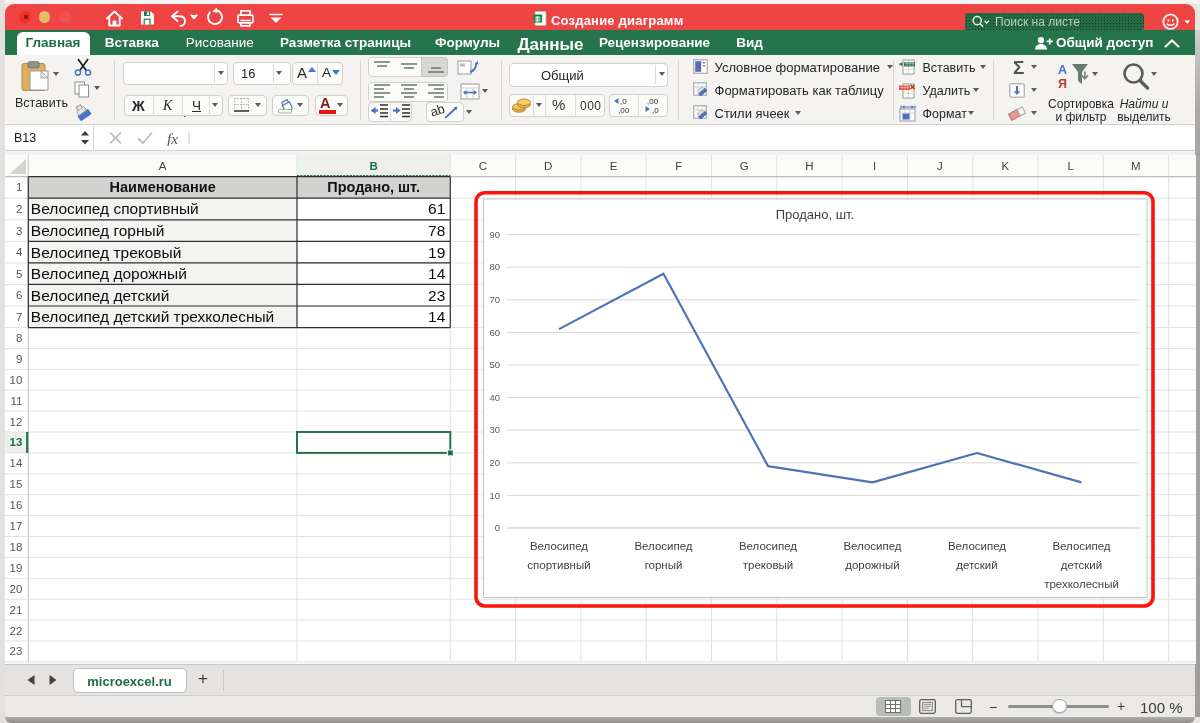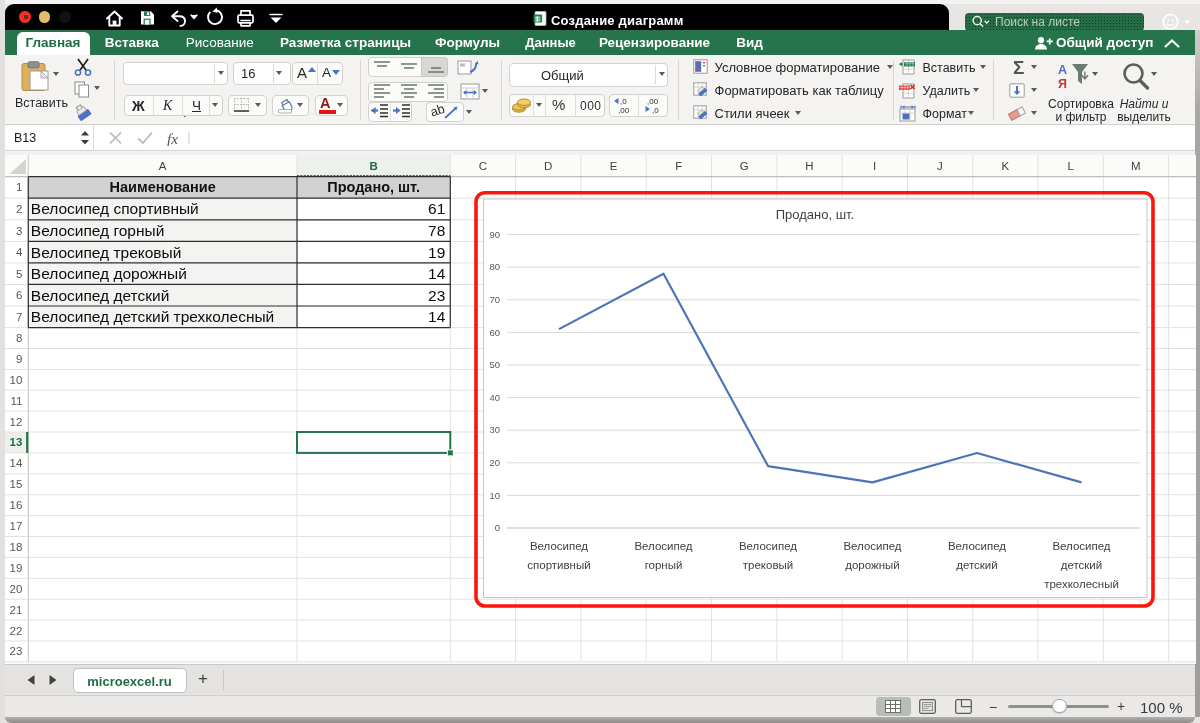--- a/index.html
+++ b/index.html
@@ -3,21 +3,21 @@
 <style>
   * { margin:0; padding:0; box-sizing:border-box; }
   html,body { width:1200px; height:723px; overflow:hidden; }
   body { font-family:"Liberation Sans", sans-serif; background:#e7e6e4; position:relative; }
   .abs { position:absolute; }
 </style></head>
 <body>
 <div class="abs" style="left:0px;top:0px;width:1200px;height:4px;background:#f4f3f1;"></div>
 <div class="abs" style="left:0px;top:0px;width:5px;height:723px;background:#e2e1df;"></div>
 <div class="abs" style="left:1195px;top:30px;width:5px;height:687px;background:linear-gradient(180deg,#cfcecc 0%,#a8a7a5 12%,#9e9d9b 100%);"></div>
-<div class="abs" style="left:5px;top:4px;width:944px;height:26px;background:#000000;border-radius:9px 9px 0 0;">
+<div class="abs" style="left:5px;top:4px;width:1190px;height:26px;background:#ef4444;border-radius:9px 9px 0 0;">
     <div class="abs" style="left:14px;top:7px;width:11.5px;height:11.5px;border-radius:50%;background:#f52e23;"></div>
     <div class="abs" style="left:19px;top:11px;width:4px;height:4px;background:#71271f;border-radius:1px;"></div>
     <div class="abs" style="left:33.5px;top:7px;width:11.5px;height:11.5px;border-radius:50%;background:#e4bd68;"></div>
     <div class="abs" style="left:54px;top:7px;width:11.5px;height:11.5px;border-radius:50%;background:rgba(255,255,255,0.07);"></div>
     <svg class="abs" style="left:96px;top:3px;" width="200" height="22" viewBox="0 0 200 22" fill="none" stroke="#ffffff" stroke-width="1.9" stroke-linecap="round" stroke-linejoin="round">
 <path d="M6 11.5 L13.5 4.5 L21 11.5" fill="none"></path>
       <path d="M8.3 10.5 V18.5 H18.7 V10.5" fill="none"></path>
       <rect x="11.6" y="13.6" width="3.8" height="4.9" fill="#fff" stroke="none"></rect>
 <g transform="translate(37,0)">
         <path d="M3 4.3 h9.8 l3.2 3.2 v10 h-13 z" fill="#fff" stroke="none"></path>
@@ -67,21 +67,21 @@
       <path d="M22.5 7.5 l2.8 3.4 2.8-3.4z" fill="#fff" stroke="none"></path>
     </svg>
   </div>
 <div class="abs" style="left:5px;top:30px;width:1190px;height:25px;background:#26744b;"></div>
 <div class="abs" style="left:16.5px;top:31.5px;width:73px;height:23.5px;background:#fff;border-radius:6px 6px 0 0;"></div>
 <div class="abs" style="top:35px;left:53px;transform:translateX(-50%);font-size:13.5px;font-weight:600;color:#1d6e43;white-space:nowrap;">Главная</div>
 <div class="abs" style="top:35px;left:131.7px;transform:translateX(-50%);font-size:13.5px;font-weight:600;color:#ffffff;white-space:nowrap;">Вставка</div>
 <div class="abs" style="top:35px;left:219.7px;transform:translateX(-50%);font-size:13.5px;font-weight:400;color:#ffffff;white-space:nowrap;">Рисование</div>
 <div class="abs" style="top:35px;left:345.5px;transform:translateX(-50%);font-size:13.5px;font-weight:600;color:#ffffff;white-space:nowrap;">Разметка страницы</div>
 <div class="abs" style="top:35px;left:467.5px;transform:translateX(-50%);font-size:13.5px;font-weight:600;color:#ffffff;white-space:nowrap;">Формулы</div>
-<div class="abs" style="top:35px;left:550.5px;transform:translateX(-50%);font-size:13px;font-weight:600;color:#ffffff;white-space:nowrap;">Данные</div>
+<div class="abs" style="top:35px;left:550.5px;transform:translateX(-50%);font-size:17px;font-weight:600;color:#ffffff;white-space:nowrap;">Данные</div>
 <div class="abs" style="top:35px;left:654.5px;transform:translateX(-50%);font-size:13.5px;font-weight:600;color:#ffffff;white-space:nowrap;">Рецензирование</div>
 <div class="abs" style="top:35px;left:749.5px;transform:translateX(-50%);font-size:13.5px;font-weight:600;color:#ffffff;white-space:nowrap;">Вид</div>
 <svg class="abs" style="left:1033px;top:35.5px" width="21" height="15" viewBox="0 0 21 15" fill="#fff">
     <circle cx="8" cy="4.2" r="3.1"></circle>
     <path d="M2 13.5 c0-3.4 2.7-5.6 6-5.6 s6 2.2 6 5.6 z"></path>
     <path d="M15.2 4.6 h2.2 v-2.2 h1.7 v2.2 h2.2 v1.7 h-2.2 v2.2 h-1.7 v-2.2 h-2.2 z" transform="translate(-1.5,0)"></path>
   </svg>
 <div class="abs" style="left:1056px;top:35px;font-size:13.5px;font-weight:600;color:#fff;">Общий доступ</div>
 <svg class="abs" style="left:1163px;top:37.5px" width="18" height="11" viewBox="0 0 18 11" fill="none" stroke="#fff" stroke-width="2.1" stroke-linecap="round">
     <path d="M2.5 8.5 L9 2.5 L15.5 8.5"></path>

